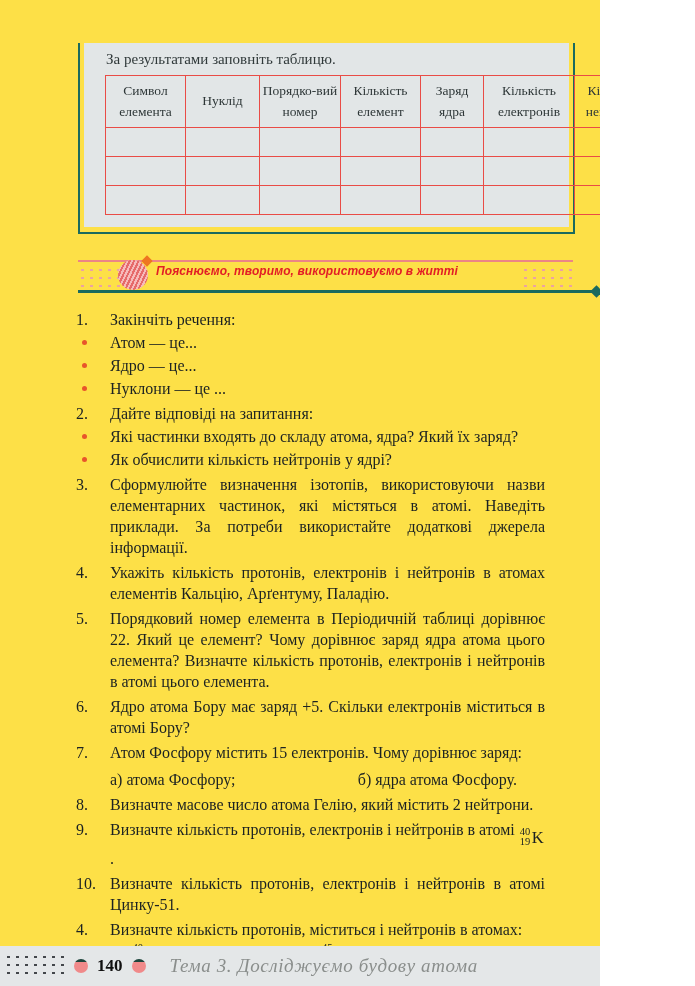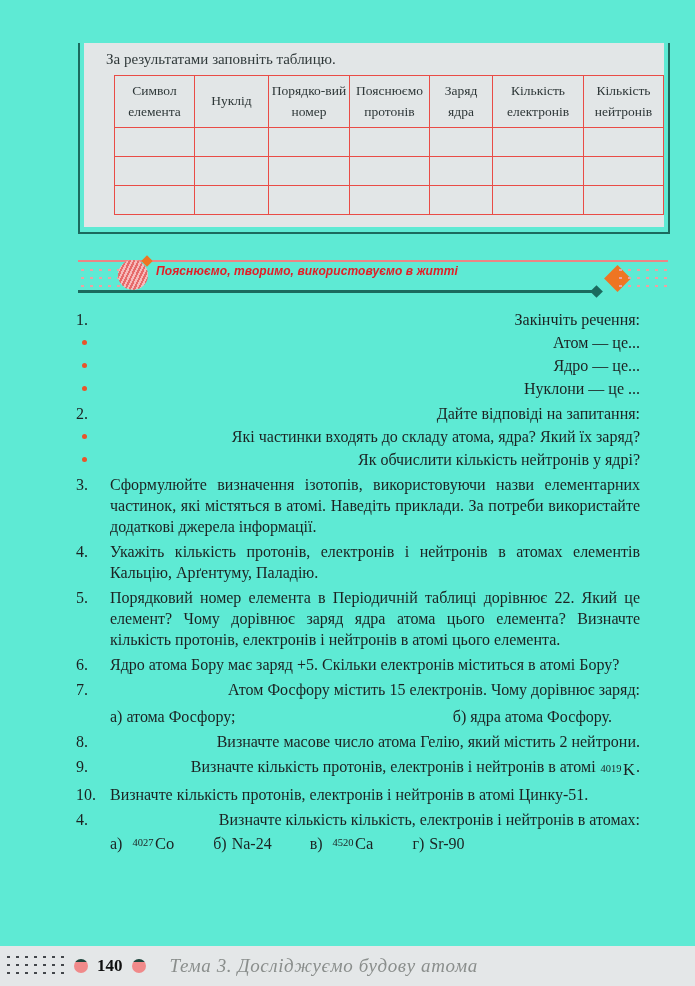--- a/index.html
+++ b/index.html
@@ -1,20 +1,20 @@
 <!DOCTYPE html>
 <html><head>
 <meta charset="utf-8">
 <style>
   * { margin:0; padding:0; box-sizing:border-box; }
   html,body { background:#ffffff; }
   .page {
     position:relative;
-    width:695px; height:986px;
-    background:#5eead4;
+    width:600px; height:986px;
+    background:#fde047;
     font-family:"Liberation Serif", serif;
     color:#1c2222;
     overflow:hidden;
   }
 
   
   .topbox {
     margin:43px 25px 0 78px;
     border-left:2px solid #1b6a5e;
     border-right:2px solid #1b6a5e;
@@ -23,21 +23,21 @@
   }
   .topbox-inner {
     background:#e2e6e7;
     padding:8px 14px 12px 14px;
   }
   .tb-instr { font-size:15px; color:#30393a; margin:0 0 7px 8px; }
   table.fill-table {
     border-collapse:collapse;
     table-layout:fixed;
     width:549px;
-    margin-left:16px;
+    margin-left:7px;
   }
   table.fill-table th, table.fill-table td {
     border:1.5px solid #e94c46;
     font-weight:normal;
     font-size:13.5px;
     color:#2e3738;
     text-align:center;
     vertical-align:middle;
     line-height:1.55;
     padding:2px 1px;
@@ -99,35 +99,35 @@
   .exercises {
     margin:10px 55px 0 76px;
     font-size:16px;
     line-height:21px;
   }
   .row { display:flex; }
   .ex-row { margin-top:4px; }
   .bullet-row { margin-top:2px; }
   .marker { flex:0 0 34px; }
   .content { flex:1; text-align:justify; }
-  .content.no-just { text-align:right; }
+  .content.no-just { text-align:left; }
   .dot {
     display:block; width:5px; height:5px; border-radius:50%;
     background:#e8552b; margin:8px 0 0 6px;
   }
   
   .opts-split { display:flex; margin-top:6px; }
   .opts-split .opt-b { margin-left:auto; margin-right:28px; }
   .opts-inline { display:flex; gap:38px; margin-top:3px; align-items:center; }
   .opt { display:inline-flex; align-items:center; white-space:nowrap; }
   .opt .opt-label { margin-right:5px; }
   
   .nuclide { display:inline-flex; align-items:center; margin:0 1px 0 5px; }
   .nuclide .stack {
-    display:inline-flex; flex-direction:row; align-items:flex-end;
+    display:inline-flex; flex-direction:column; align-items:flex-end;
     font-size:10.5px; line-height:10px; margin-right:1.5px;
   }
   .nuclide .sym { font-size:16.5px; }
 
   
   .footer {
     position:absolute; left:0; right:0; bottom:0; height:40px;
     background:#e4e7e8;
     display:flex; align-items:center;
   }
@@ -167,21 +167,21 @@
           <col style="width:80px">
             <col style="width:63px">
             <col style="width:91px">
             <col style="width:80px">
         </colgroup>
         <thead>
           <tr>
             <th>Символ елемента</th>
             <th>Нуклід</th>
             <th>Порядко-вий номер</th>
-            <th>Пояснюємо протонів</th>
+            <th>Кількість елемент</th>
             <th>Заряд ядра</th>
             <th>Кількість електронів</th>
             <th>Кількість нейтронів</th>
           </tr>
         </thead>
         <tbody>
           <tr>
             <td></td>
               <td></td>
               <td></td>
@@ -317,21 +317,21 @@
     </div>
 
     <div class="row ex-row">
       <span class="marker">10.</span>
       <p class="content">Визначте кількість протонів, електронів і нейтронів в атомі Цинку-51.</p>
     </div>
 
     <div class="row ex-row">
       <span class="marker">4.</span>
       <div class="content no-just">
-        <p>Визначте кількість кількість, електронів і нейтронів в атомах:</p>
+        <p>Визначте кількість протонів, міститься і нейтронів в атомах:</p>
         <div class="opts-inline">
           <span class="opt">
             <span class="opt-label">а)</span>
               <span class="nuclide">
                 <span class="stack">
                   <span>40</span>
                   <span>27</span>
                 </span>
                 <span class="sym">Co</span>
               </span>

